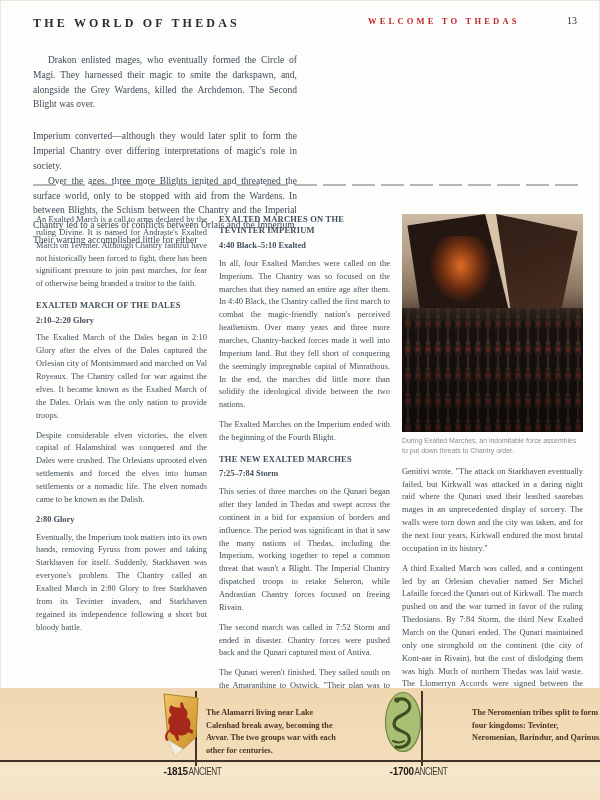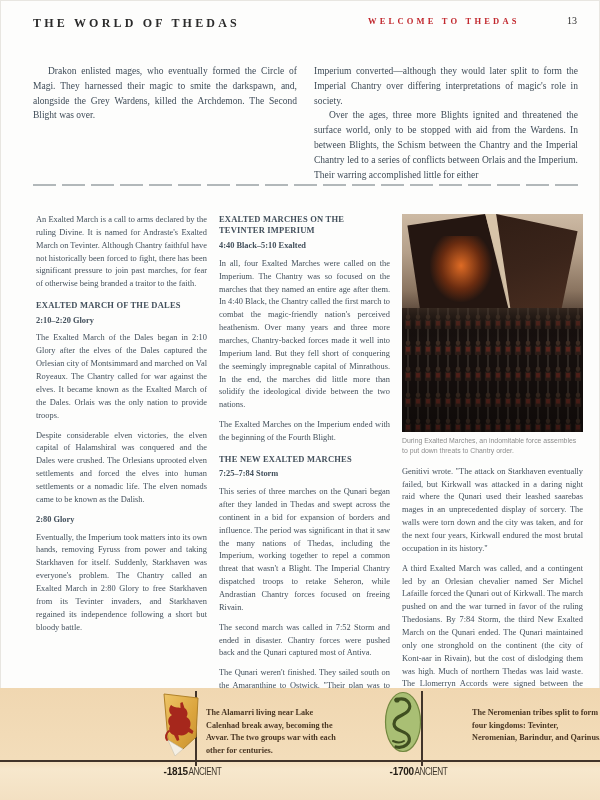--- a/index.html
+++ b/index.html
@@ -5,21 +5,21 @@
   html,body{margin:0;padding:0;background:#e9e7e2;}
   .page{position:relative;width:600px;height:800px;background:#fdfdfc;overflow:hidden;
         font-family:"Liberation Serif",serif;color:#3f4c58;box-shadow:inset 0 0 0 1px #e8e6e1;}
 
   
   .hdr-left{position:absolute;left:33px;top:16px;font-size:12px;font-weight:bold;letter-spacing:3.2px;color:#2b2b2b;}
   .hdr-right{position:absolute;left:368px;top:16px;font-size:8.5px;font-weight:bold;letter-spacing:3.2px;color:#c1272d;}
   .hdr-page{position:absolute;right:23px;top:15px;font-size:10px;font-weight:normal;color:#2b2b2b;}
 
   
-  .intro{position:absolute;left:33px;top:64px;width:546px;display:flex;gap:17px;}
+  .intro{position:absolute;left:33px;top:53px;width:546px;display:flex;gap:17px;flex-direction:column;}
   .icol{width:264px;font-size:9.5px;line-height:1.56;text-align:justify;color:#3e4b57;}
   .icol p{margin:0;text-indent:15px;}
   .icol p.cont{text-indent:0;}
 
   
   .rule{position:absolute;left:33px;width:546px;top:184px;height:2px;
         background:repeating-linear-gradient(90deg,#b2b8ba 0 23px,transparent 23px 29px);}
 
   
   .sec-title{position:absolute;left:33px;top:192px;font-size:12.5px;font-weight:bold;letter-spacing:2.3px;color:#4e5a68;}

